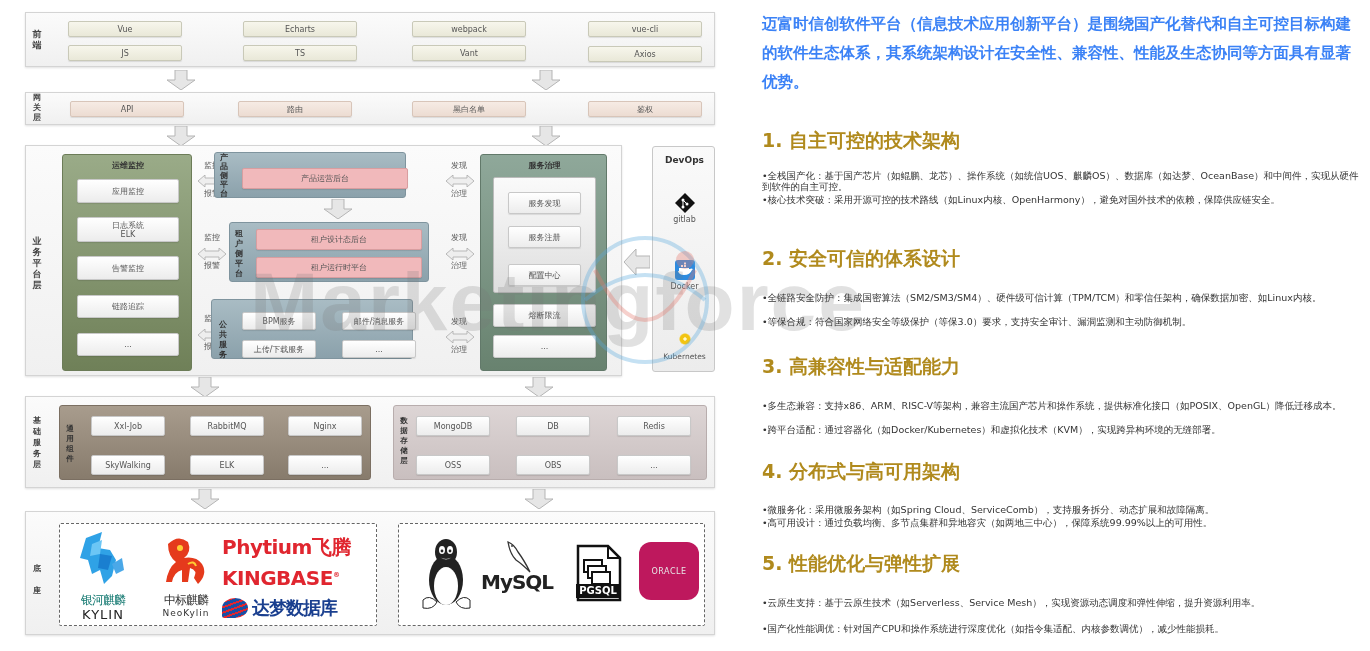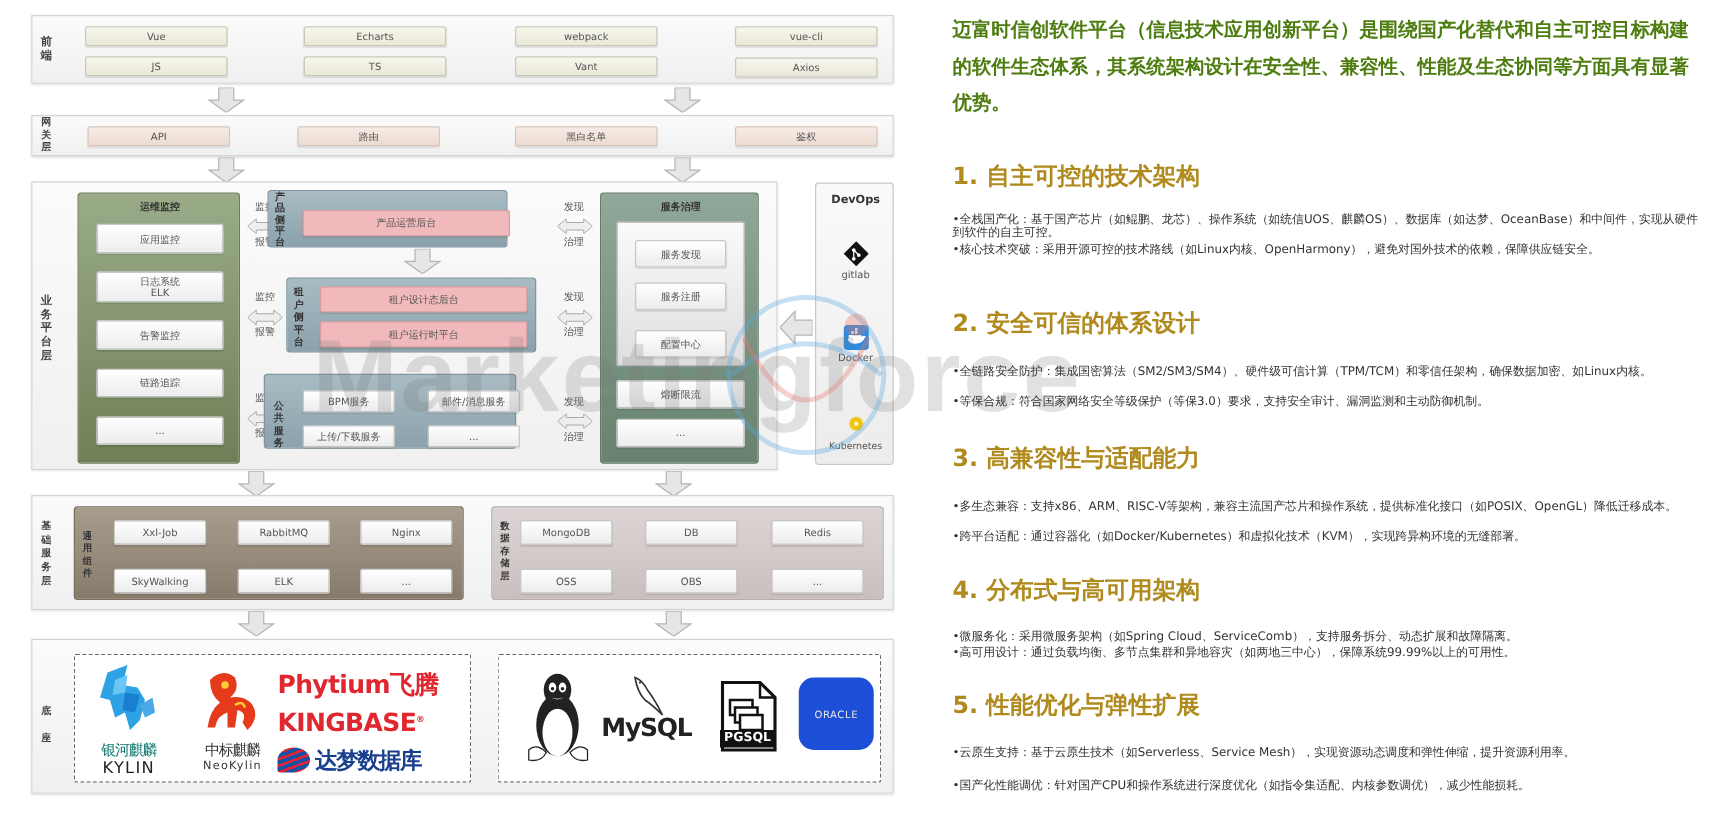--- a/index.html
+++ b/index.html
@@ -15,21 +15,21 @@
 .arrow-down svg,.arrow-h svg{width:100%;height:100%}
 .panel-green{position:absolute;background:linear-gradient(#9aab88,#6f8058);border:1px solid #6c7c58;border-radius:3px}
 .panel-blue{position:absolute;background:linear-gradient(#a9bcc4,#8ba1ab);border:1px solid #7f949e;border-radius:3px}
 .panel-teal{position:absolute;background:linear-gradient(#8fa89a,#68826f);border:1px solid #62796a;border-radius:3px}
 .panel-brown{position:absolute;background:linear-gradient(#a89c8d,#877b6c);border:1px solid #7b6f62;border-radius:3px}
 .panel-rose{position:absolute;background:linear-gradient(#ddd5d5,#c9bfbf);border:1px solid #b8adad;border-radius:3px}
 .ptitle{position:absolute;font-size:8px;font-weight:bold;color:#333;text-align:center}
 .side-label{position:absolute;font-size:8px;color:#555;text-align:center;width:24px}
 .dash-box{position:absolute;border:1px dashed #666;border-radius:2px;background:#fff}
 .rt{position:absolute;left:762px;width:600px}
-.intro{font-size:15.5px;font-weight:bold;color:#4d7c0f;line-height:29px;top:10px}
+.intro{font-size:15.5px;font-weight:bold;color:#3b82f6;line-height:29px;top:10px}
 .h2{font-size:19px;font-weight:bold;color:#b08a1d}
 .body-txt{font-size:9.5px;color:#333;line-height:11px}
 .wm{position:absolute;font-size:82px;font-weight:bold;color:rgba(120,120,120,.22);font-family:"Liberation Sans",sans-serif;letter-spacing:2px}
 </style>
 </head>
 <body>
 
 <div>
 
   <div class="layer" style="left:25px;top:12px;width:690px;height:55px;">
@@ -284,21 +284,21 @@
             <path d="M4 2 L34 2 L46 14 L46 56 L4 56 Z" fill="#fff" stroke="#111" stroke-width="2.5"></path>
             <path d="M34 2 L34 14 L46 14" fill="none" stroke="#111" stroke-width="2"></path>
             <rect x="10" y="16" width="18" height="12" fill="#fff" stroke="#111" stroke-width="2"></rect>
             <rect x="14" y="22" width="18" height="12" fill="#fff" stroke="#111" stroke-width="2"></rect>
             <rect x="18" y="28" width="18" height="12" fill="#fff" stroke="#111" stroke-width="2"></rect>
             <rect x="2" y="40" width="44" height="14" fill="#111"></rect>
           </svg>
         <div class="abs" style="left:2px;top:40px;width:44px;text-align:center;font-size:10px;font-weight:bold;color:#fff;line-height:14px;">PGSQL</div>
       </div>
 
-      <div class="abs" style="left:240px;top:18px;width:60px;height:58px;background:#1d4ed8;border-radius:12px;display:flex;align-items:center;justify-content:center;">
+      <div class="abs" style="left:240px;top:18px;width:60px;height:58px;background:#be185d;border-radius:12px;display:flex;align-items:center;justify-content:center;">
         <span style="font-size:8px;color:#e6e6e6;letter-spacing:.5px;">ORACLE</span>
       </div>
     </div>
   </div>
 
   <div class="wm" style="left:250px;top:255px;">Marketingforce</div>
   <div class="abs" style="left:575px;top:230px;width:140px;height:140px;pointer-events:none;">
     <svg viewBox="0 0 140 140">
         <circle cx="70" cy="70" r="62" fill="none" stroke="rgba(90,170,220,.35)" stroke-width="4"></circle>
         <path d="M10 70 Q70 20 130 70" fill="none" stroke="rgba(90,170,220,.35)" stroke-width="4"></path>

